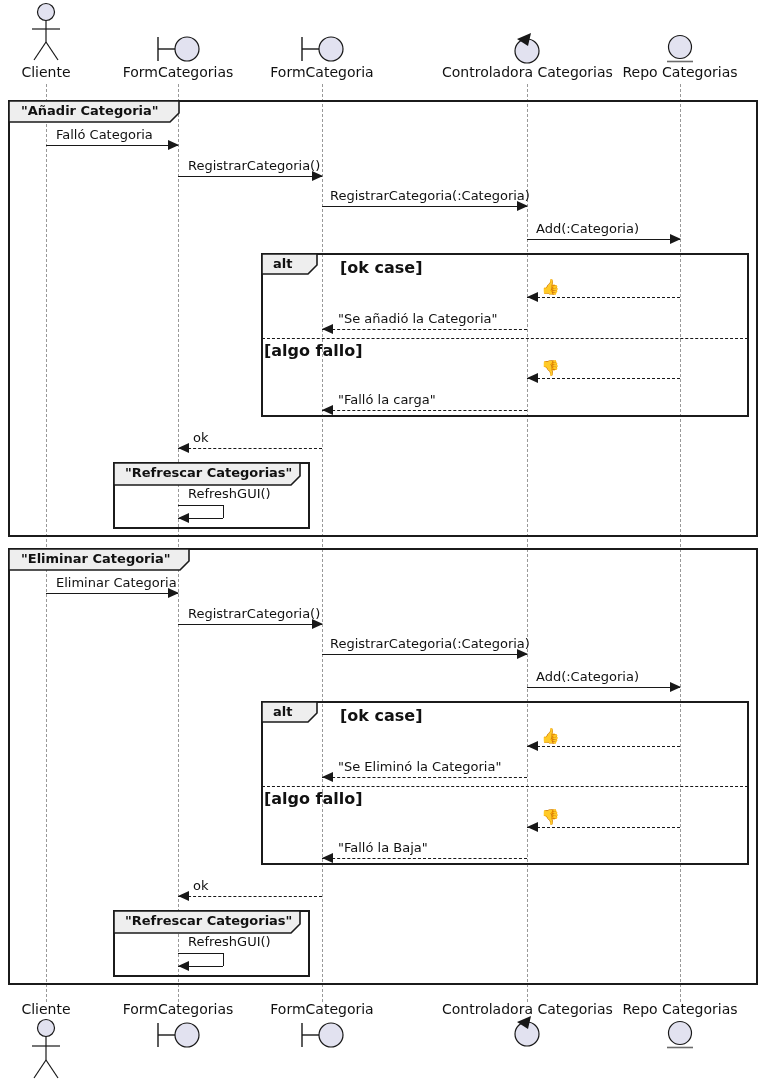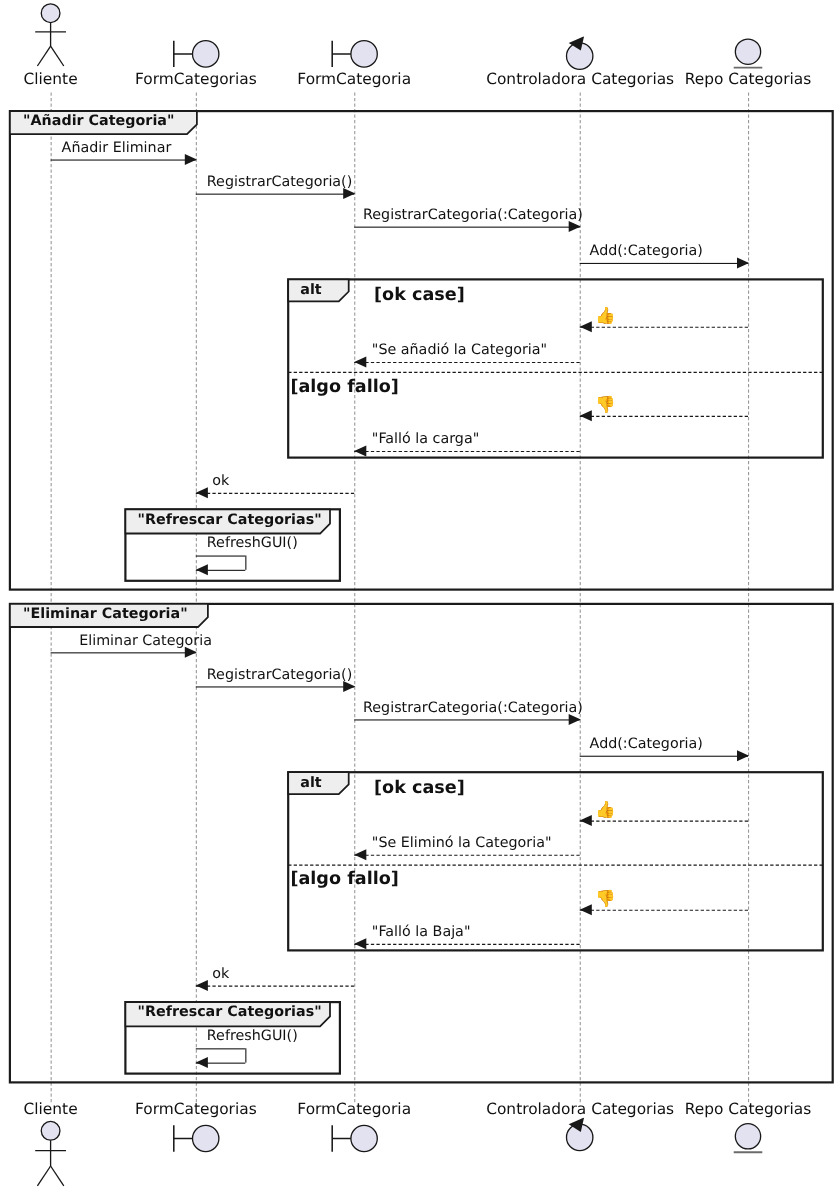--- a/index.html
+++ b/index.html
@@ -66,21 +66,21 @@
     <line x1="2" y1="27.5" x2="28" y2="27.5" stroke="#6b6b6b" stroke-width="1.6"></line>
   </svg>
   <div class="plabel" style="left:620px;top:64px;width:120px;">Repo Categorias</div>
 
   <div class="frame" style="left:8px;top:100px;width:750px;height:437px;"></div>
   <svg class="tabsvg" style="left:8px;top:100px;" width="174" height="24" viewBox="0 0 174 24">
     <path d="M1,1 H171 V13 L162,22 H1 Z" stroke="#1b1b1b" stroke-width="1.6" fill="#EEEEEE"></path>
   </svg>
   <div class="tabtext" style="left:21px;top:103px;">"Añadir Categoria"</div>
 
-  <div class="msg" style="left:56px;top:127px;">Añadir Eliminar</div>
+  <div class="msg" style="left:56px;top:127px;">Falló Categoria</div>
   <div class="line" style="left:46px;top:145px;width:132px;"></div>
   <div class="ah-r" style="left:168px;top:140px;"></div>
 
   <div class="msg" style="left:188px;top:158px;">RegistrarCategoria()</div>
   <div class="line" style="left:178px;top:176px;width:144px;"></div>
   <div class="ah-r" style="left:312px;top:171px;"></div>
 
   <div class="msg" style="left:330px;top:188px;">RegistrarCategoria(:Categoria)</div>
   <div class="line" style="left:322px;top:206px;width:205px;"></div>
   <div class="ah-r" style="left:517px;top:201px;"></div>
@@ -130,21 +130,21 @@
   <div class="vline" style="left:223px;top:505px;height:13px;"></div>
   <div class="line" style="left:178px;top:518px;width:45px;"></div>
   <div class="ah-l" style="left:178px;top:513px;"></div>
 
   <div class="frame" style="left:8px;top:548px;width:750px;height:437px;"></div>
   <svg class="tabsvg" style="left:8px;top:548px;" width="184" height="24" viewBox="0 0 184 24">
     <path d="M1,1 H181 V13 L172,22 H1 Z" stroke="#1b1b1b" stroke-width="1.6" fill="#EEEEEE"></path>
   </svg>
   <div class="tabtext" style="left:21px;top:551px;">"Eliminar Categoria"</div>
 
-  <div class="msg" style="left:72px;top:575px;">Eliminar Categoria</div>
+  <div class="msg" style="left:56px;top:575px;">Eliminar Categoria</div>
   <div class="line" style="left:46px;top:593px;width:132px;"></div>
   <div class="ah-r" style="left:168px;top:588px;"></div>
 
   <div class="msg" style="left:188px;top:606px;">RegistrarCategoria()</div>
   <div class="line" style="left:178px;top:624px;width:144px;"></div>
   <div class="ah-r" style="left:312px;top:619px;"></div>
 
   <div class="msg" style="left:330px;top:636px;">RegistrarCategoria(:Categoria)</div>
   <div class="line" style="left:322px;top:654px;width:205px;"></div>
   <div class="ah-r" style="left:517px;top:649px;"></div>

